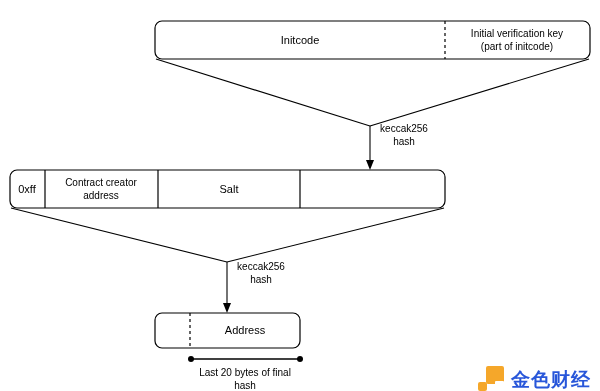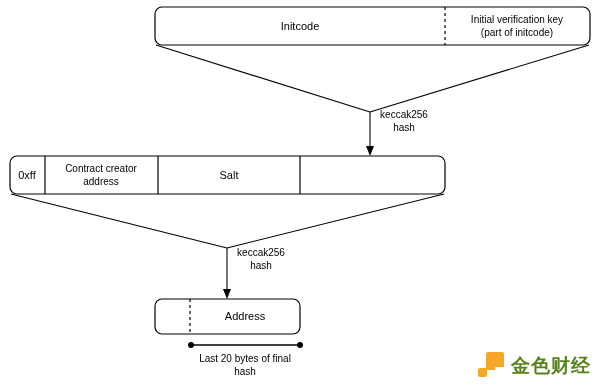--- a/index.html
+++ b/index.html
@@ -3,21 +3,21 @@
 <meta charset="utf-8">
 <style>
   html,body{margin:0;padding:0;}
   body{
     width:600px;height:391px;
     background:#ffffff;
     font-family:"Liberation Sans", sans-serif;
     overflow:hidden;
     position:relative;
   }
-  #diagram-root{position:absolute;left:0;top:0;width:600px;height:310px;}
+  #diagram-root{position:absolute;left:0;top:14px;width:600px;height:310px;}
   svg#scene{position:absolute;left:0;top:0;width:600px;height:391px;}
   .box-text{
     font-family:"Liberation Sans", sans-serif;
     font-size:11px;
     fill:#000000;
     text-anchor:middle;
     dominant-baseline:middle;
   }
   .box-text.small{font-size:10px;}
   .edge-label{
@@ -58,21 +58,21 @@
     background:#f5a31f;border-radius:2px;
   }
   #wm-mark .notch{
     position:absolute;right:0;bottom:2px;width:9px;height:9px;
     background:#ffffff;border-radius:1px;
   }
   #wm-text{
     font-family:"Liberation Sans", sans-serif;
     font-size:19px;
     font-weight:bold;
-    color:#4d7c0f;
+    color:#1d4ed8;
     letter-spacing:1px;
     line-height:1;
   }
 </style>
 </head>
 <body>
 
 <div id="diagram-root">
 
   <svg id="scene" viewBox="0 0 600 391">

